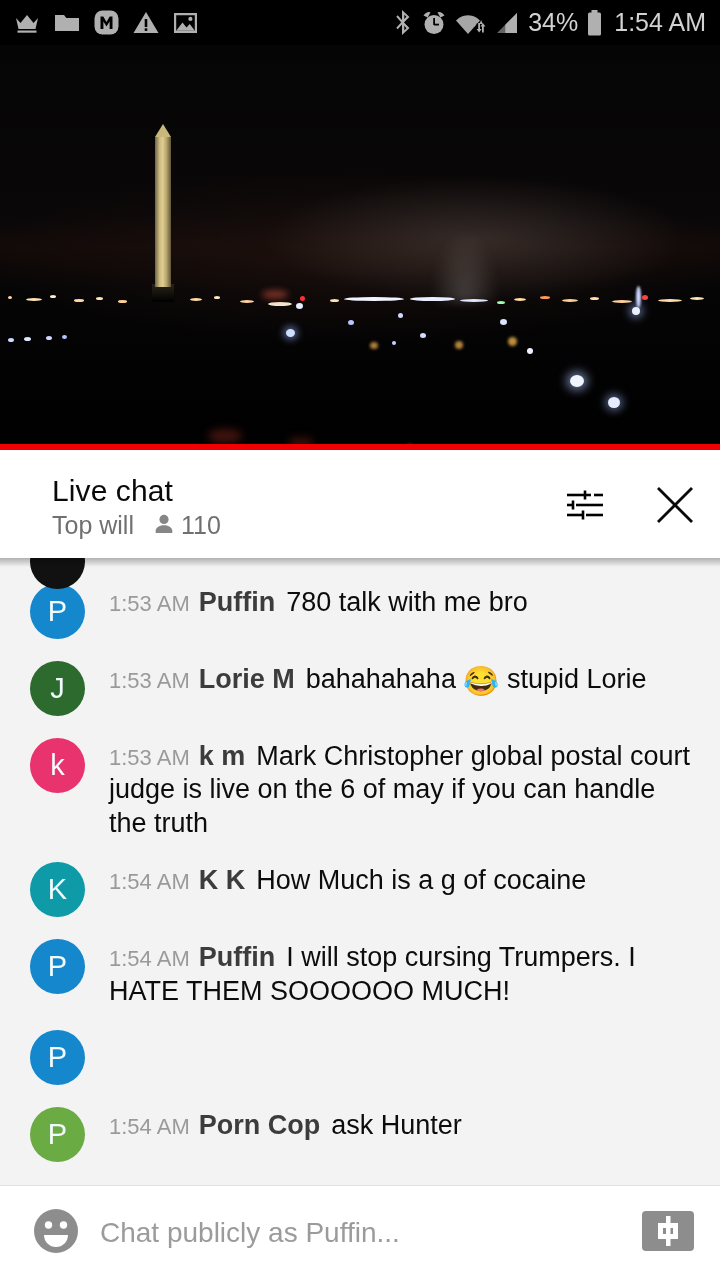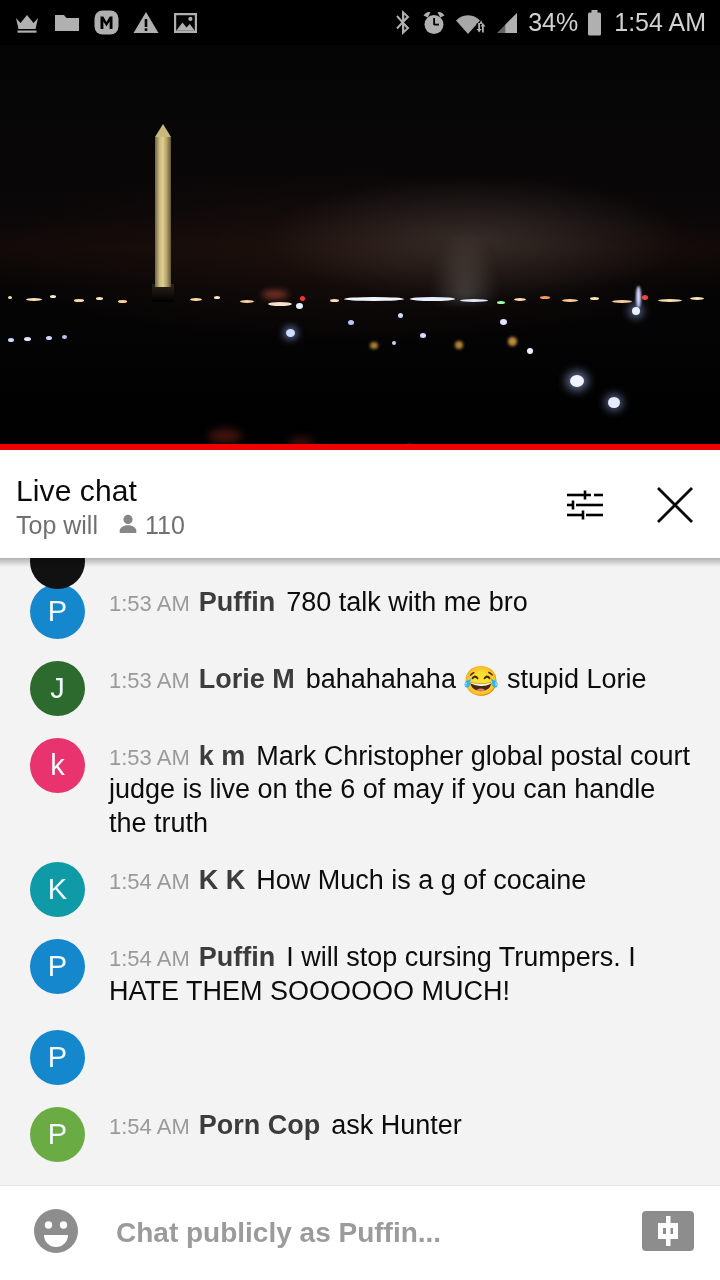--- a/index.html
+++ b/index.html
@@ -61,21 +61,21 @@
     background:radial-gradient(ellipse at 50% 100%, rgba(150,145,140,.38), rgba(0,0,0,0) 68%);
     filter:blur(5px);
   }
   .progressbar{
     position:absolute; left:0; bottom:0; width:720px; height:6px; background:#f00000;
   }
 
   
   .chat-header{
     position:absolute; top:456px; left:0; width:720px; height:102px;
-    background:#fff; display:flex; align-items:center; padding:0 22px 0 16px;
+    background:#fff; display:flex; align-items:center; padding:0 22px 0 52px;
     z-index:5;
   }
   .ch-titles{ display:flex; flex-direction:column; gap:5px; }
   .ch-title{ font-size:30px; color:#0a0a0a; line-height:1.1; letter-spacing:.1px;}
   .ch-sub{ display:flex; align-items:center; gap:19px; }
   .ch-subtext{ font-size:25px; color:#707070; line-height:1.1; }
   .ch-viewers{ display:flex; align-items:center; gap:6px; }
   .ch-count{ font-size:25px; color:#707070; line-height:1.1; }
   .ch-actions{ margin-left:auto; display:flex; align-items:center; gap:44px; }
   .icon-btn{ display:flex; align-items:center; justify-content:center;
@@ -116,21 +116,21 @@
   .body-text{ margin-left:11px; }
   .emj{ font-size:29px; vertical-align:-3px; }
 
   
   .inputbar{
     position:absolute; left:0; bottom:0; width:720px; height:95px;
     background:#fff; display:flex; align-items:center; padding:0 26px 0 30px;
     border-top:1px solid #e2e2e2;
   }
   .placeholder{
-    margin-left:34px; font-size:28px; color:#9b9b9b; flex:1; line-height:1;font-weight:bold;
+    margin-left:18px; font-size:28px; color:#9b9b9b; flex:1; line-height:1;
   }
   .sc-btn{ width:52px; height:40px; display:flex; align-items:center; justify-content:center; }
 </style>
 </head>
 <body>
 
 <div class="phone">
 
   <div class="statusbar">
     <div class="sb-left">

